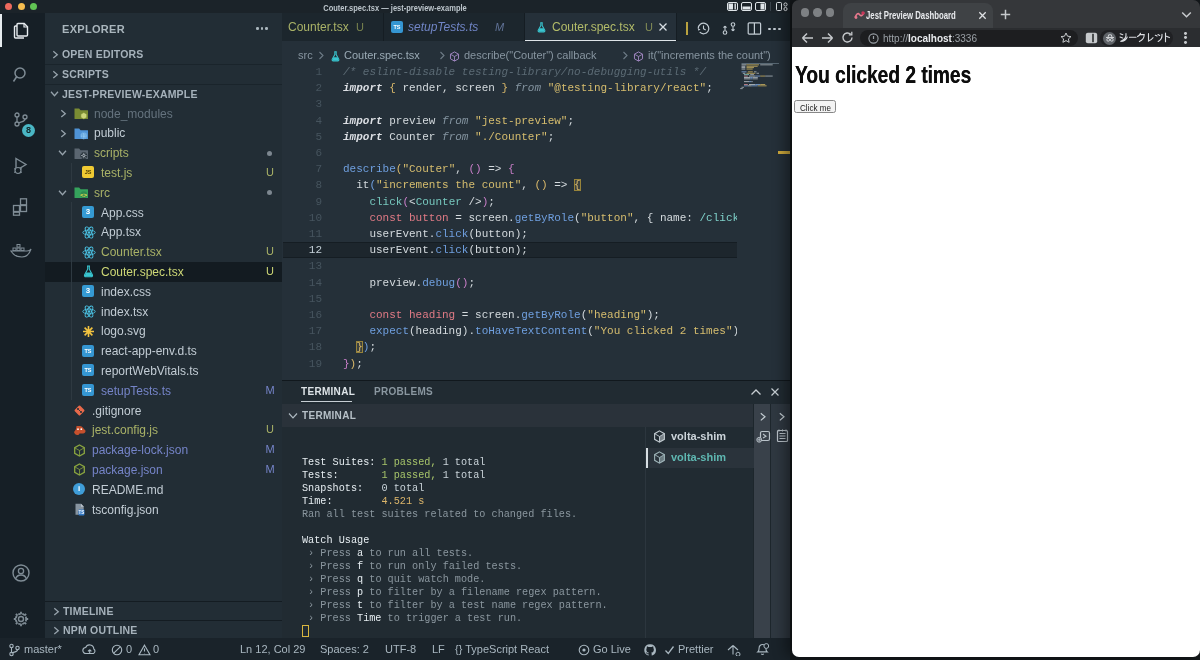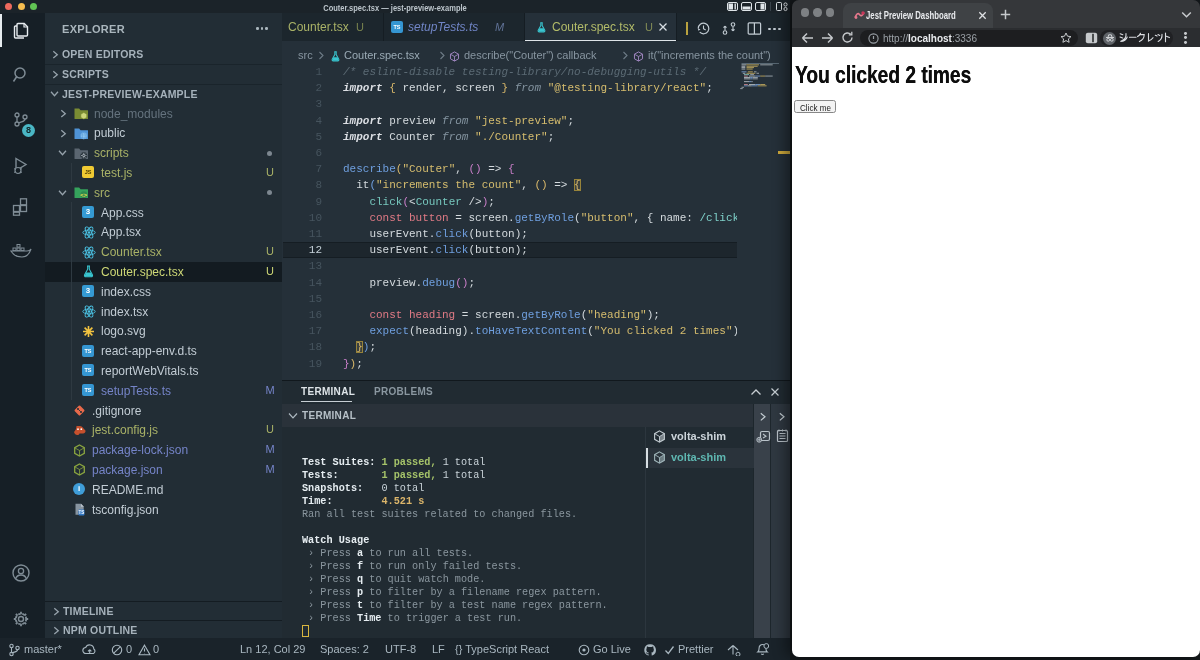--- a/index.html
+++ b/index.html
@@ -8,21 +8,21 @@
 svg{display:block}
 
 #vsc{position:absolute;left:0;top:0;width:790px;height:660px;background:#253039}
 .treelbl{font-size:12px;color:#c2ccd4}
 .sect{font-size:10.5px;font-weight:bold;color:#a6b2bb;letter-spacing:.2px}
 .badge{font-size:11px;position:absolute;left:263px;width:14px;text-align:center}
 .cl{position:absolute;left:343px;font:11px "Liberation Mono",monospace;white-space:pre;color:#d4dade;line-height:16.2px}
 .ln{position:absolute;left:292px;width:30px;text-align:right;font:11px "Liberation Mono",monospace;color:#46545e;line-height:16.2px}
 .tl{position:absolute;left:302px;font:10.2px "Liberation Mono",monospace;white-space:pre;color:#c9d3d9;line-height:13px}
 .it{font-style:italic}
-.b{font-weight:bold}
+.b{font-weight:normal}
 .kw{color:#dcdfe4;font-style:italic;font-weight:bold}
 .frm{color:#8494a0;font-style:italic}
 .str{color:#d6bd6e}
 .fn{color:#6f9fdf}
 .sal{color:#e07a85}
 .teal{color:#76c7bd}
 .pnk{color:#c97fc9}
 .gld{color:#d9b86a}
 .cmt{color:#5b6a74;font-style:italic}
 .bx{outline:1px solid #97833a;outline-offset:-1px;background:rgba(217,184,106,.13)}

